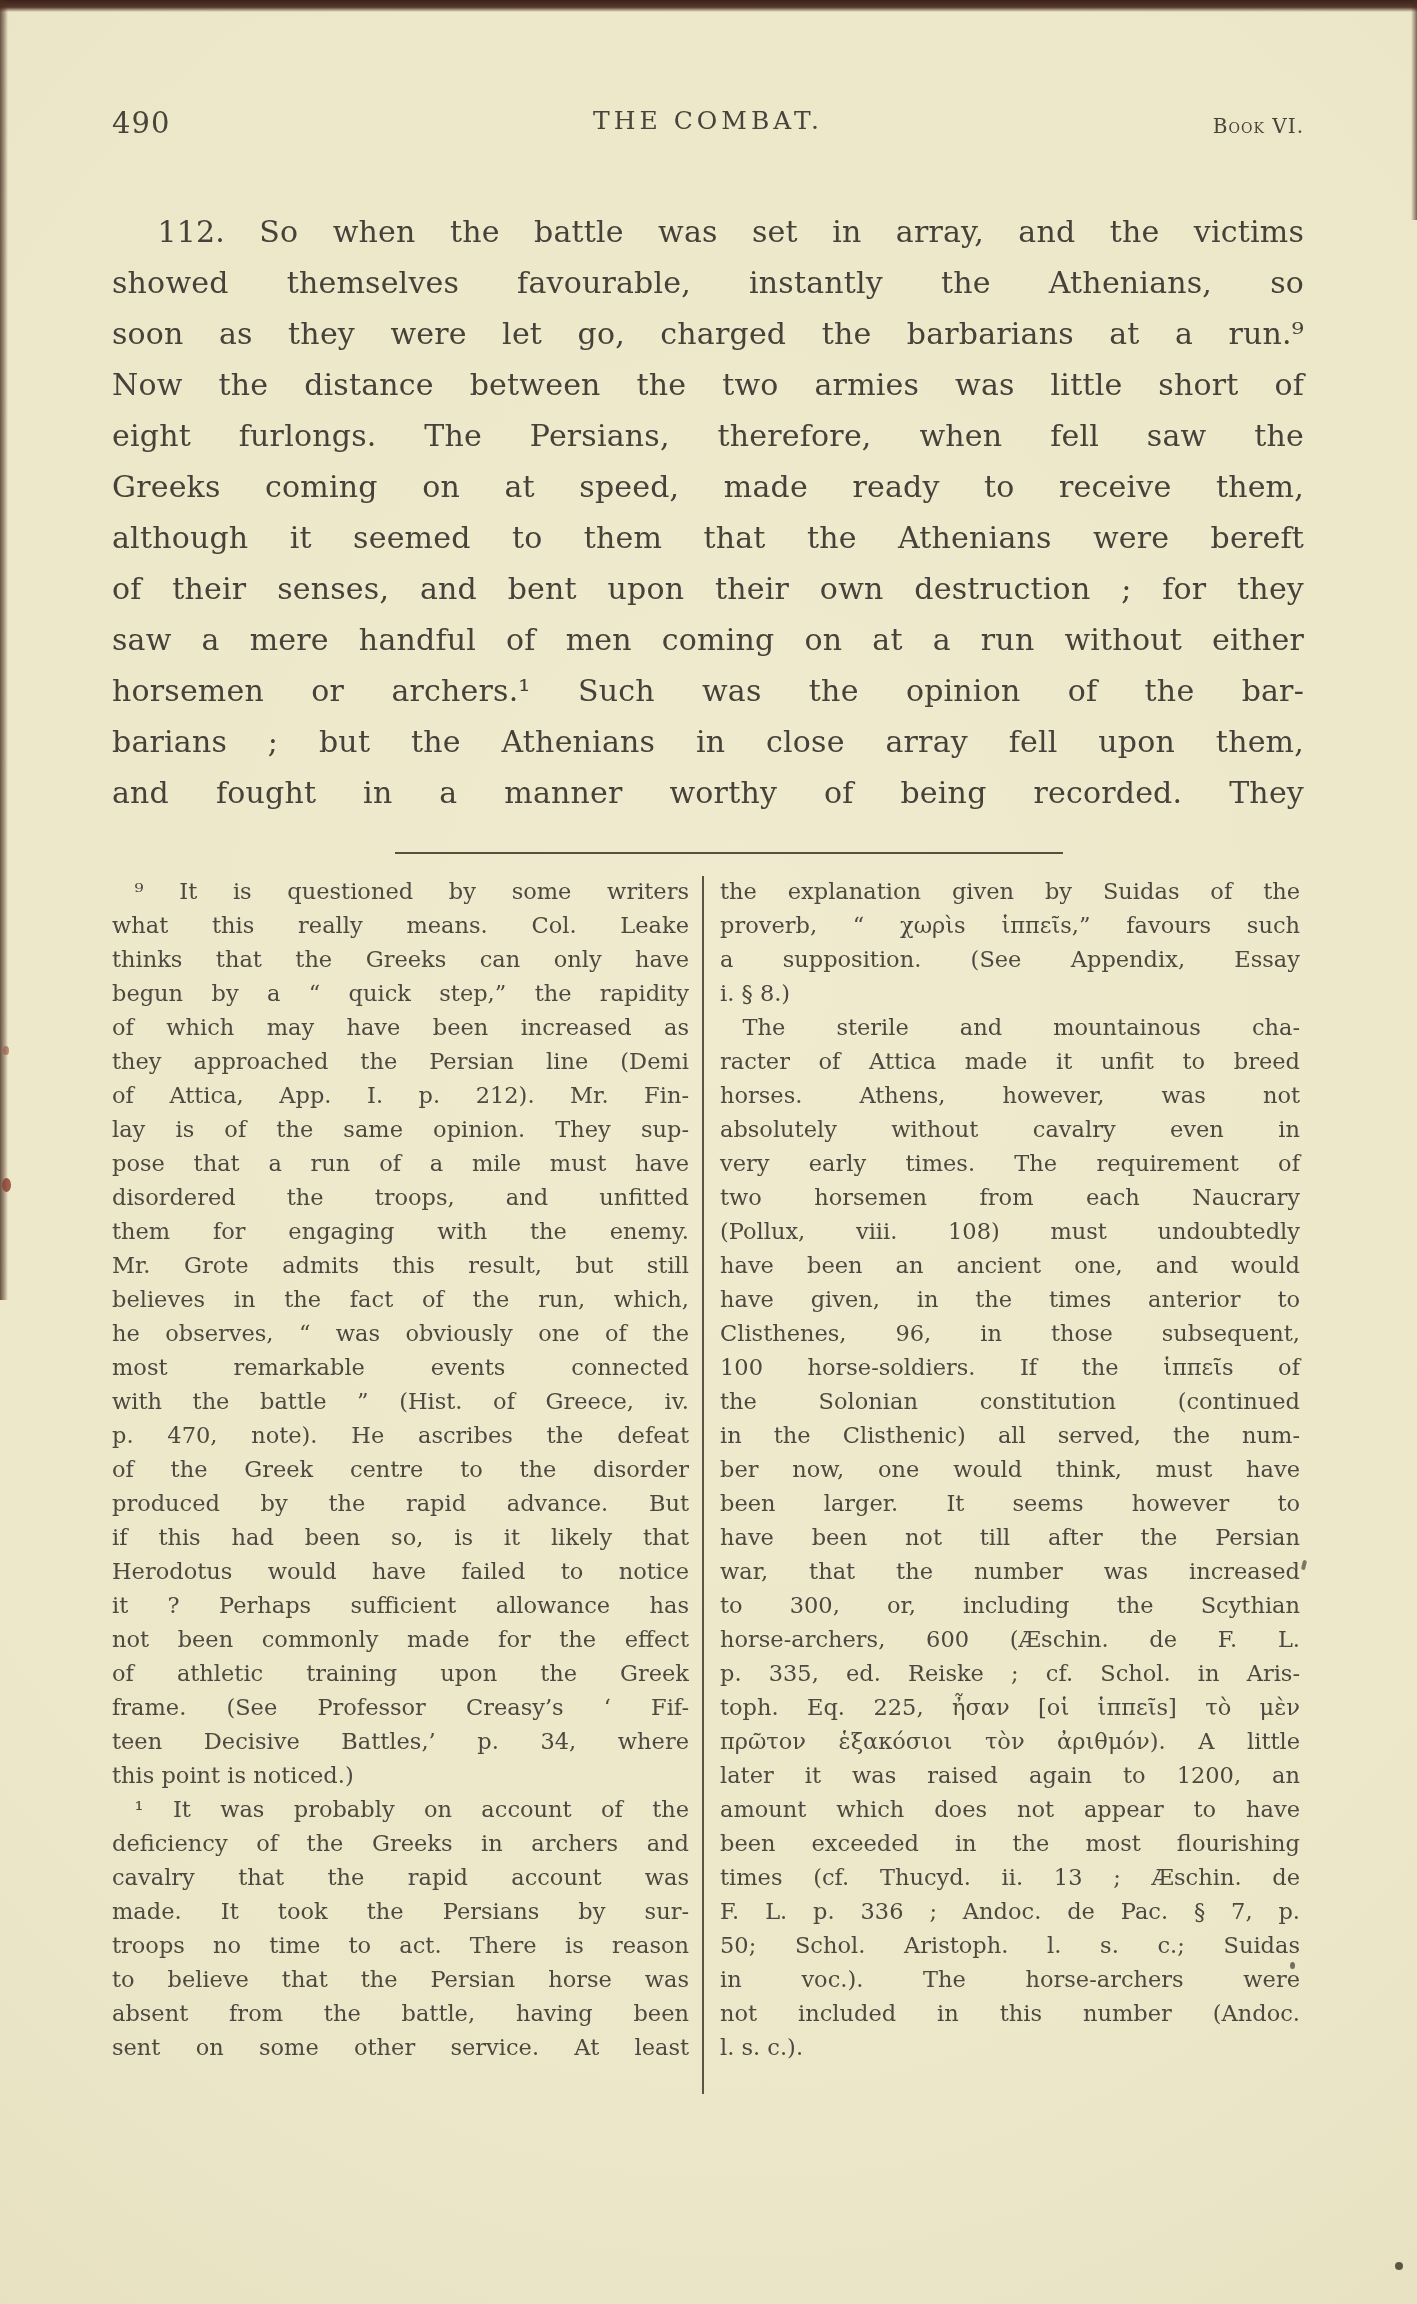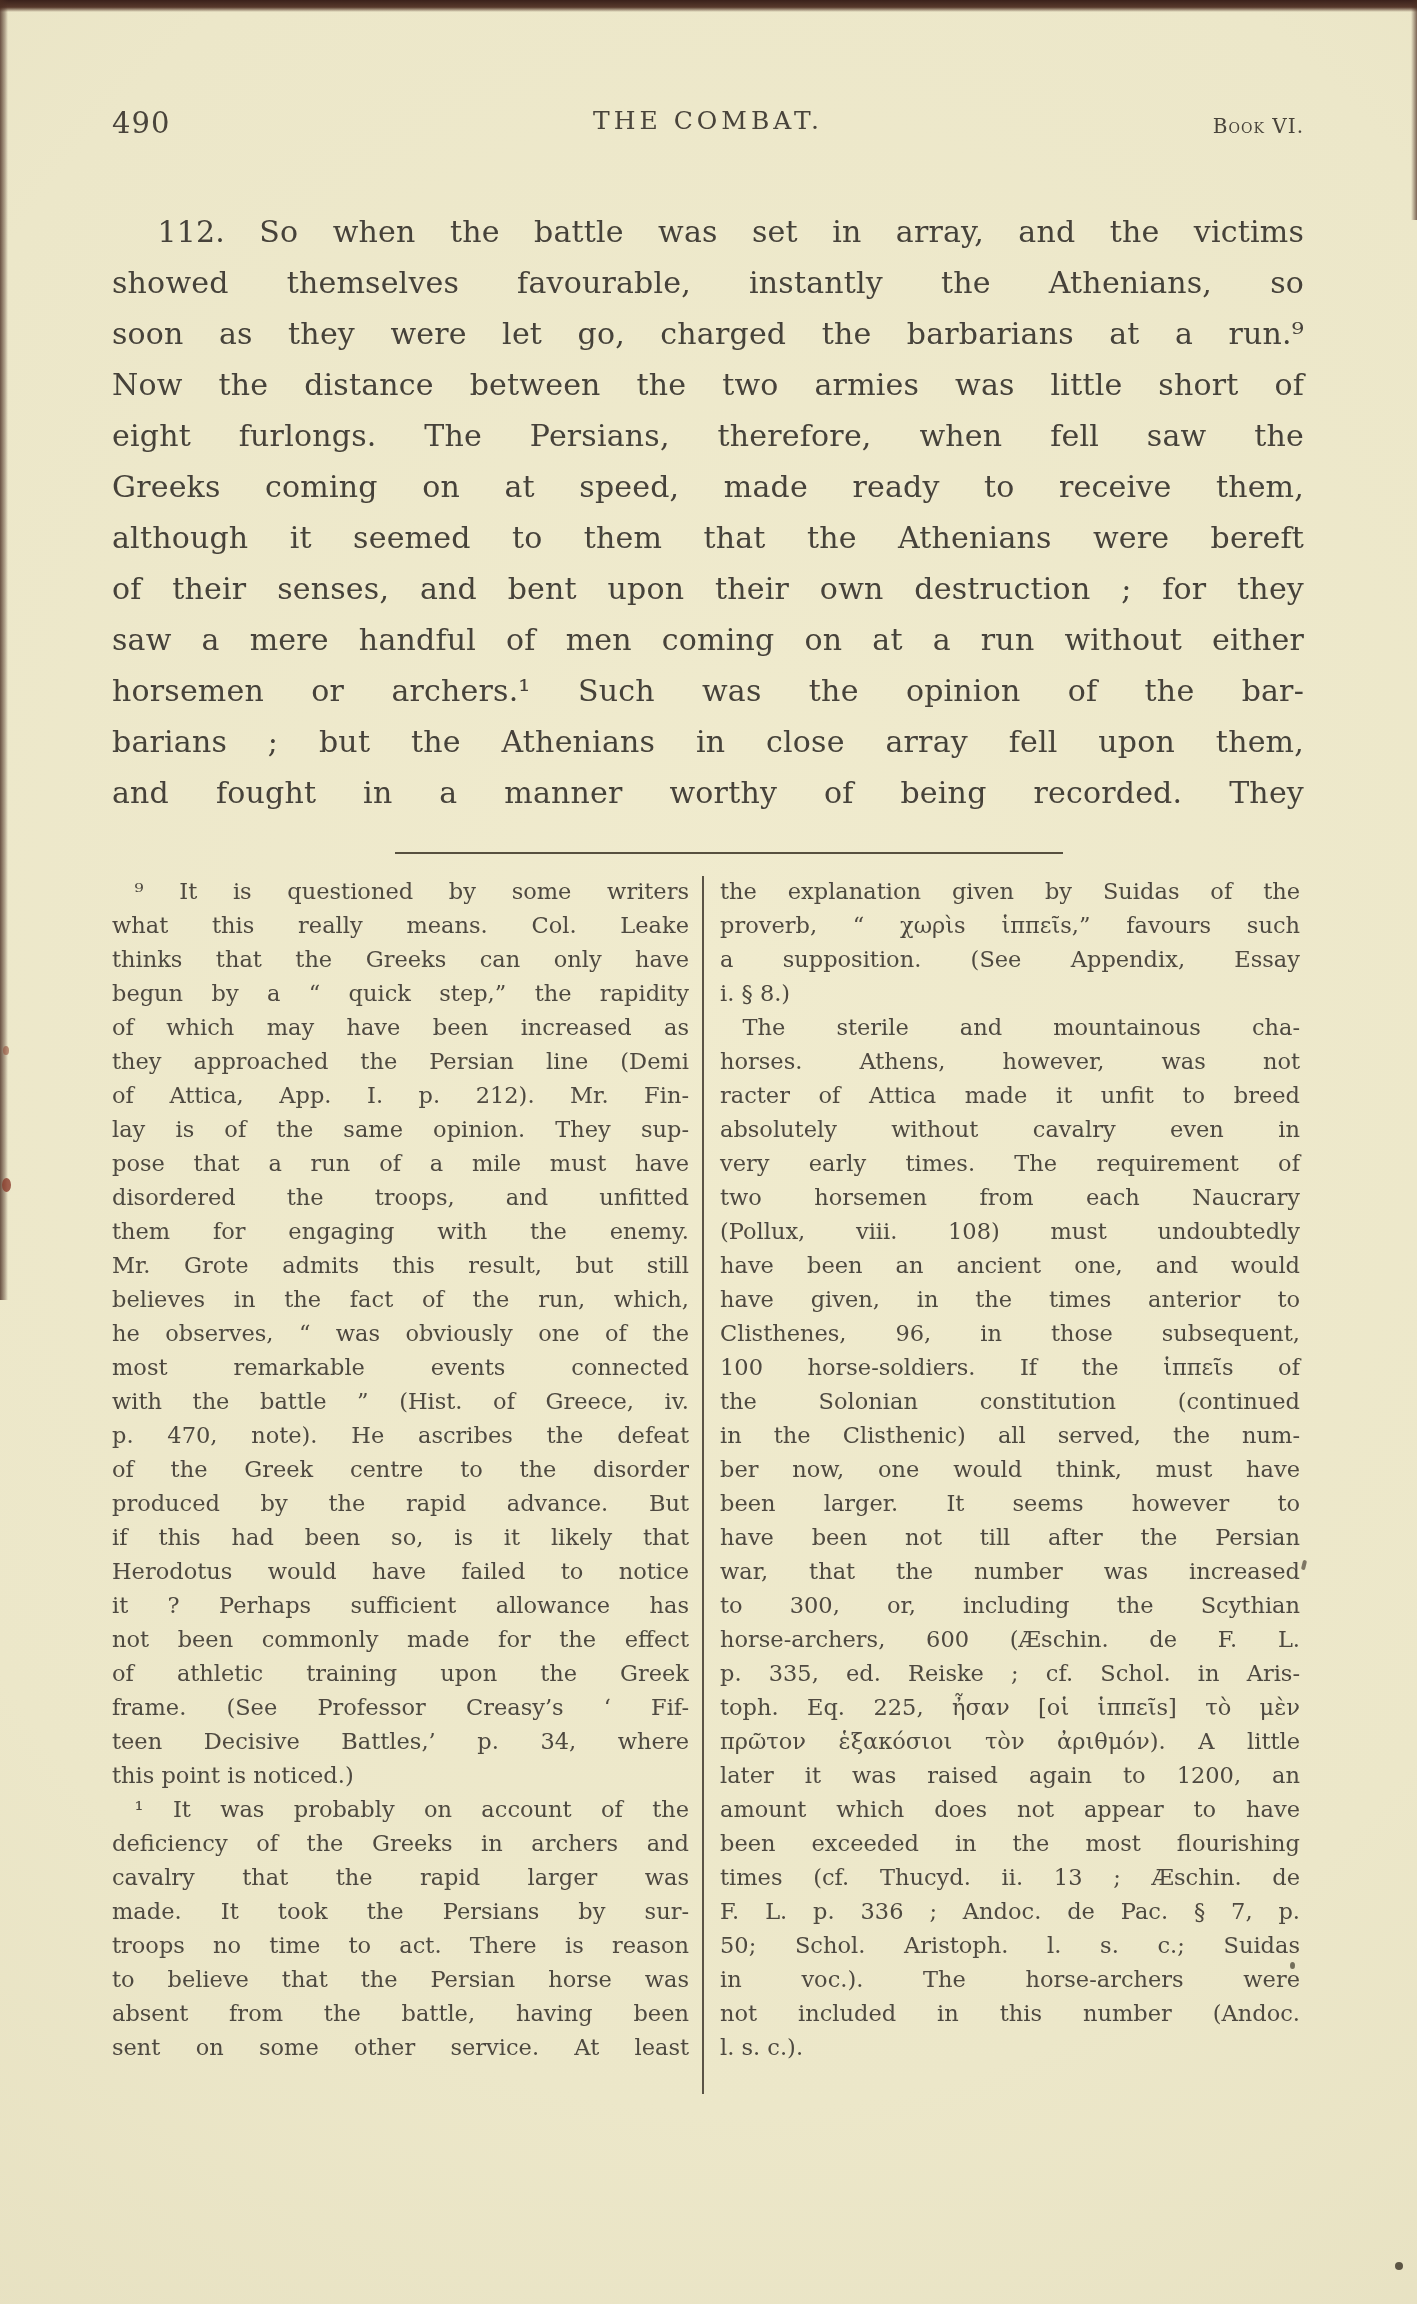--- a/index.html
+++ b/index.html
@@ -126,36 +126,36 @@
         <div class="line">if this had been so, is it likely that</div>
         <div class="line">Herodotus would have failed to notice</div>
         <div class="line">it ? Perhaps sufficient allowance has</div>
         <div class="line">not been commonly made for the effect</div>
         <div class="line">of athletic training upon the Greek</div>
         <div class="line">frame. (See Professor Creasy’s ‘ Fif-</div>
         <div class="line">teen Decisive Battles,’ p. 34, where</div>
         <div class="line short">this point is noticed.)</div>
         <div class="line"> ¹ It was probably on account of the</div>
         <div class="line">deficiency of the Greeks in archers and</div>
-        <div class="line">cavalry that the rapid larger was</div>
+        <div class="line">cavalry that the rapid account was</div>
         <div class="line">made. It took the Persians by sur-</div>
         <div class="line">troops no time to act. There is reason</div>
         <div class="line">to believe that the Persian horse was</div>
         <div class="line">absent from the battle, having been</div>
         <div class="line">sent on some other service. At least</div>
       </div>
     <div class="fn-divider"></div>
     <div class="fn-col right">
         <div class="line">the explanation given by Suidas of the</div>
         <div class="line">proverb, “ χωρὶs ἱππεῖs,” favours such</div>
         <div class="line">a supposition. (See Appendix, Essay</div>
         <div class="line short">i. § 8.)</div>
         <div class="line"> The sterile and mountainous cha-</div>
+        <div class="line">racter of Attica made it unfit to breed</div>
         <div class="line">horses. Athens, however, was not</div>
-        <div class="line">racter of Attica made it unfit to breed</div>
         <div class="line">absolutely without cavalry even in</div>
         <div class="line">very early times. The requirement of</div>
         <div class="line">two horsemen from each Naucrary</div>
         <div class="line">(Pollux, viii. 108) must undoubtedly</div>
         <div class="line">have been an ancient one, and would</div>
         <div class="line">have given, in the times anterior to</div>
         <div class="line">Clisthenes, 96, in those subsequent,</div>
         <div class="line">100 horse-soldiers. If the ἱππεῖs of</div>
         <div class="line">the Solonian constitution (continued</div>
         <div class="line">in the Clisthenic) all served, the num-</div>

